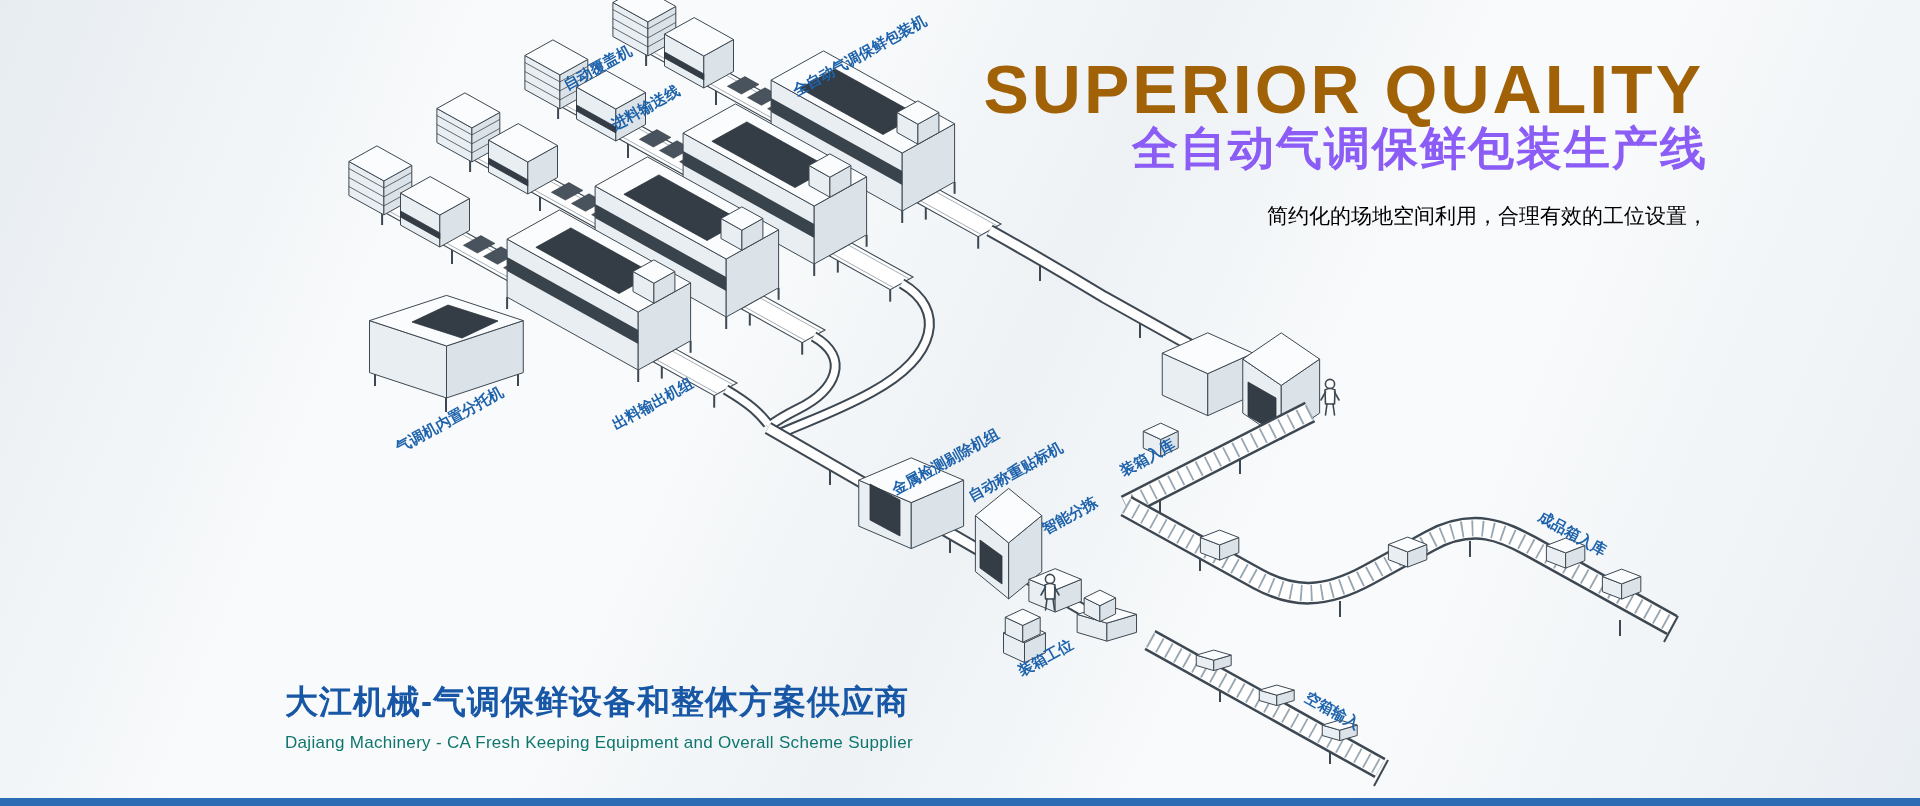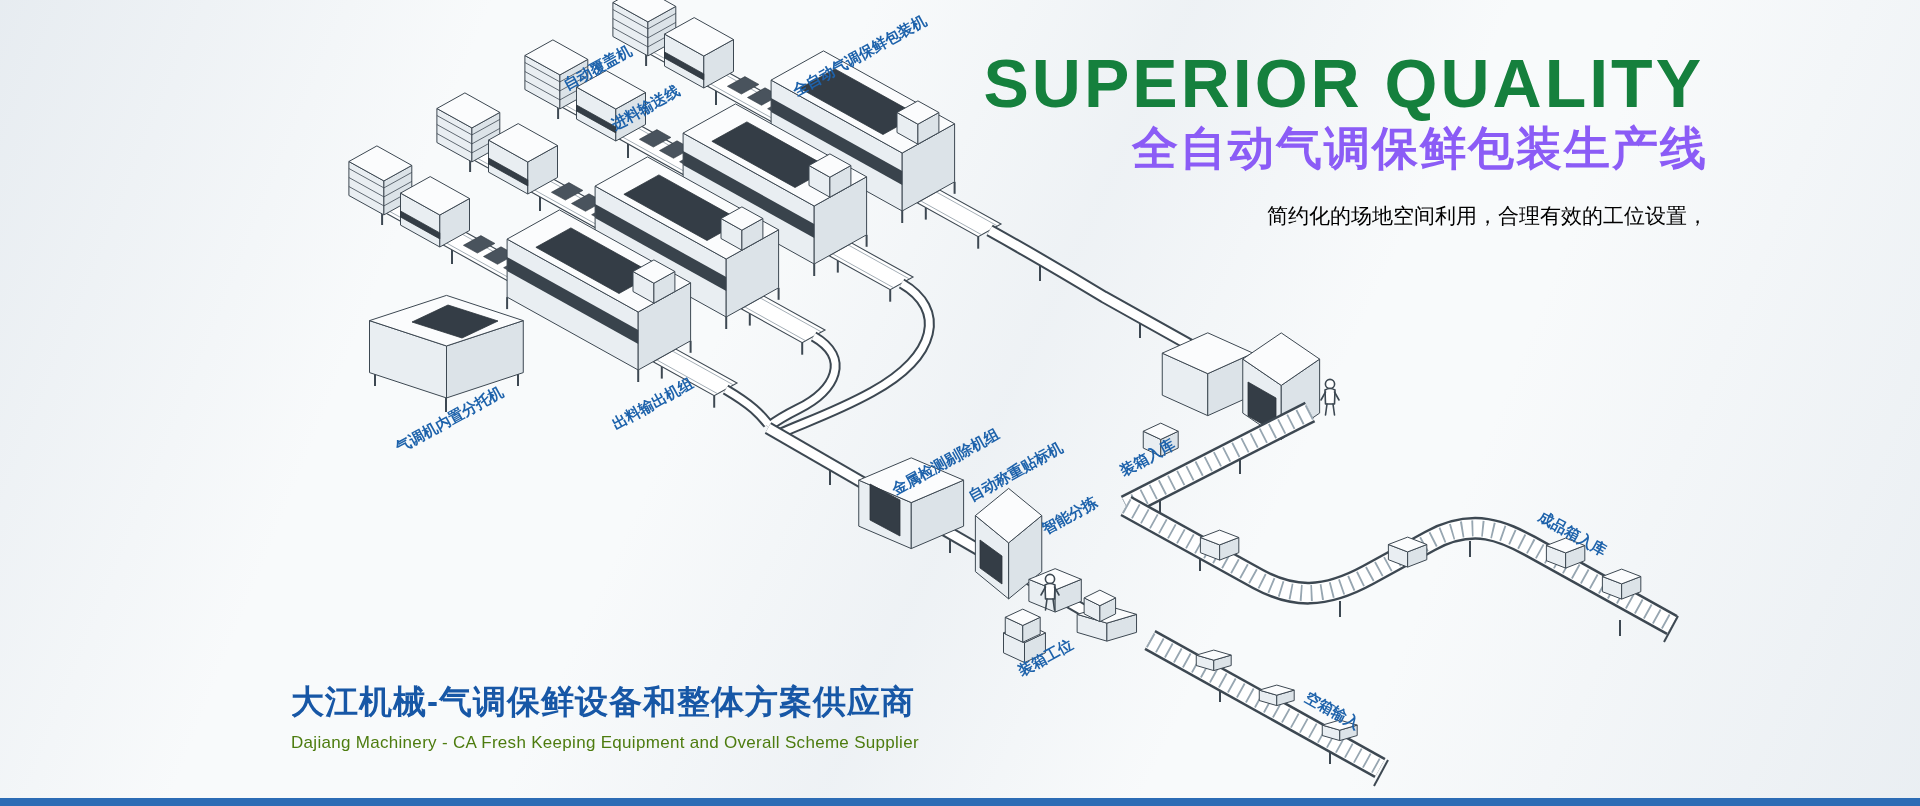--- a/index.html
+++ b/index.html
@@ -6,31 +6,31 @@
   body{
     width:1920px;height:806px;overflow:hidden;position:relative;
     font-family:"Liberation Sans",sans-serif;
     background:
       linear-gradient(112deg, rgba(210,219,228,0.45) 0%, rgba(255,255,255,0) 22%),
       linear-gradient(292deg, rgba(210,219,228,0.38) 0%, rgba(255,255,255,0) 26%),
       linear-gradient(115deg, rgba(255,255,255,0) 38%, rgba(214,222,230,0.30) 52%, rgba(255,255,255,0) 66%),
       #f8fafb;
   }
   .watermark{
-    position:absolute;top:44px;right:216px;z-index:1;
-    font-size:68px;font-weight:800;letter-spacing:3px;color:#15803d;white-space:nowrap;
+    position:absolute;top:50px;right:216px;z-index:1;
+    font-size:68px;font-weight:800;letter-spacing:3px;color:#a16207;white-space:nowrap;
   }
   .hero{position:absolute;top:118px;right:212px;z-index:3;text-align:right;}
   .hero-title{
     font-size:46px;font-weight:800;color:#8b5cf6;letter-spacing:2px;white-space:nowrap;
   }
   .hero-sub{margin-top:18px;font-size:21px;color:#000000;line-height:35px;}
-  .footer-block{position:absolute;left:291px;top:680px;z-index:3;}
+  .footer-block{position:absolute;left:285px;top:680px;z-index:3;}
   .footer-title{font-size:33px;font-weight:800;color:#1757a6;letter-spacing:1px;white-space:nowrap;}
-  .footer-sub{margin-top:8px;font-size:17px;color:#4d7c0f;letter-spacing:0.3px;white-space:nowrap;}
+  .footer-sub{margin-top:8px;font-size:17px;color:#0f766e;letter-spacing:0.3px;white-space:nowrap;}
   .bottom-bar{position:absolute;left:0;bottom:0;width:100%;height:8px;background:#2c6cb5;z-index:4;}
   svg.diagram{position:absolute;inset:0;z-index:2;}
 
   
   .iso-top{fill:#fbfcfd;stroke:#3d4852;stroke-width:1;}
   .iso-lf{fill:#e9eef2;stroke:#3d4852;stroke-width:1;}
   .iso-rf{fill:#dce3e8;stroke:#3d4852;stroke-width:1;}
   .nss{vector-effect:non-scaling-stroke;}
   .win{fill:#343d46;stroke:#2b333b;stroke-width:0.8;}
   .conv{fill:#ffffff;stroke:#3d4852;stroke-width:1.1;}

